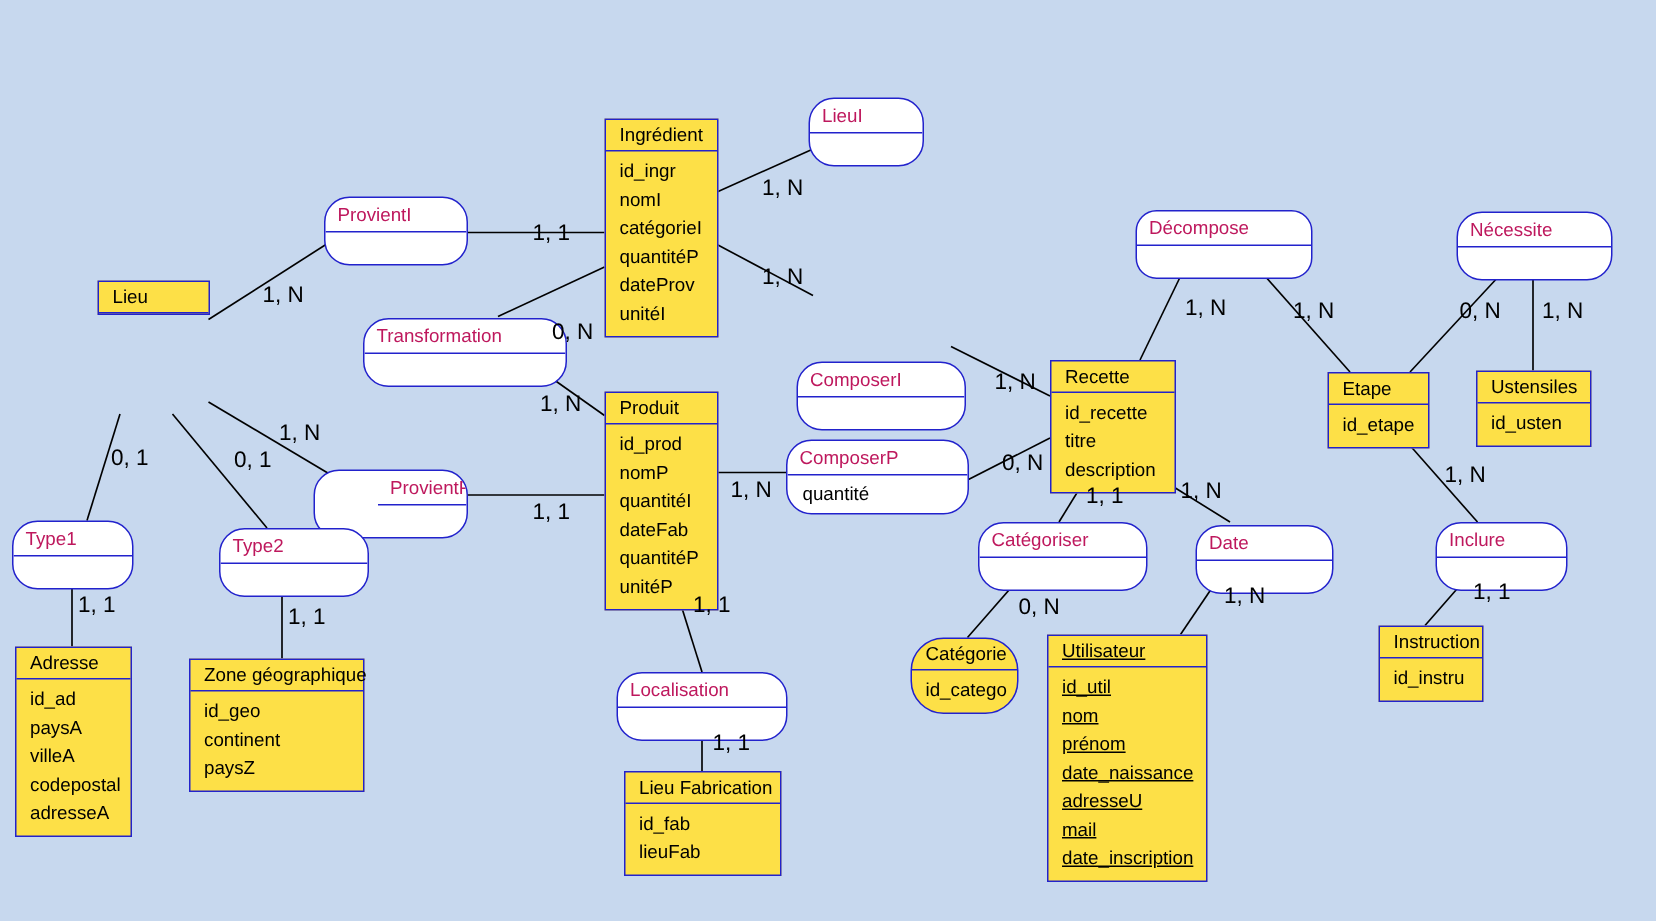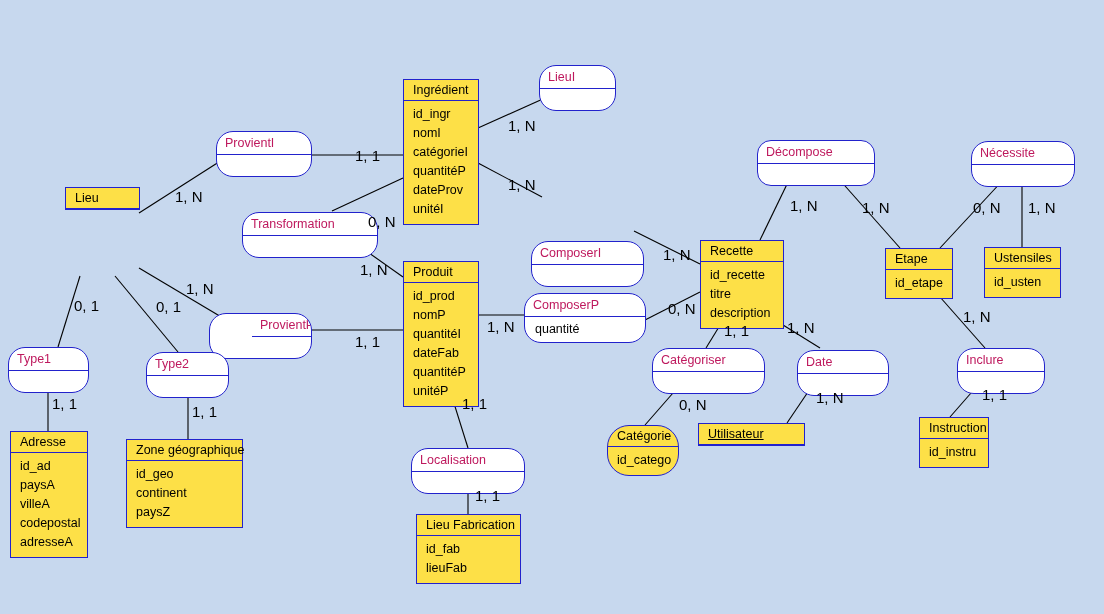--- a/index.html
+++ b/index.html
@@ -200,20 +200,29 @@
 
   <div class="entity" style="left:607px;top:425px;width:72px;border-radius:22px;">
     <div class="ent-title">Catégorie</div>
     <div class="ent-attrs">
       <div class="pkwrap"><span class="pk">id_catego</span></div>
     </div>
   </div>
 
   <div class="entity" style="left:698px;top:423px;width:107px;text-decoration:underline;">
     <div class="ent-title">Utilisateur</div>
+    <div class="ent-attrs">
+      <div class="pkwrap"><span class="pk">id_util</span></div>
+      <div>nom</div>
+      <div>prénom</div>
+      <div>date_naissance</div>
+      <div>adresseU</div>
+      <div>mail</div>
+      <div>date_inscription</div>
+    </div>
   </div>
 
   <div class="entity" style="left:10px;top:431px;width:78px;">
     <div class="ent-title">Adresse</div>
     <div class="ent-attrs">
       <div class="pkwrap"><span class="pk">id_ad</span></div>
       <div>paysA</div>
       <div>villeA</div>
       <div>codepostal</div>
       <div>adresseA</div>
@@ -250,21 +259,21 @@
   <div class="rel" style="left:209px;top:313px;width:103px;padding-left:42px;">
     <div class="rel-title">ProvientP</div>
     <div class="rel-attrs"></div>
   </div>
 
   <div class="rel" style="left:8px;top:347px;width:81px;">
     <div class="rel-title">Type1</div>
     <div class="rel-attrs"></div>
   </div>
 
-  <div class="rel" style="left:146px;top:352px;width:83px;">
+  <div class="rel" style="left:146px;top:352px;width:100px;">
     <div class="rel-title">Type2</div>
     <div class="rel-attrs"></div>
   </div>
 
   <div class="rel" style="left:539px;top:65px;width:77px;">
     <div class="rel-title">LieuI</div>
     <div class="rel-attrs"></div>
   </div>
 
   <div class="rel" style="left:531px;top:193px;width:113px;margin-top:48px;">

